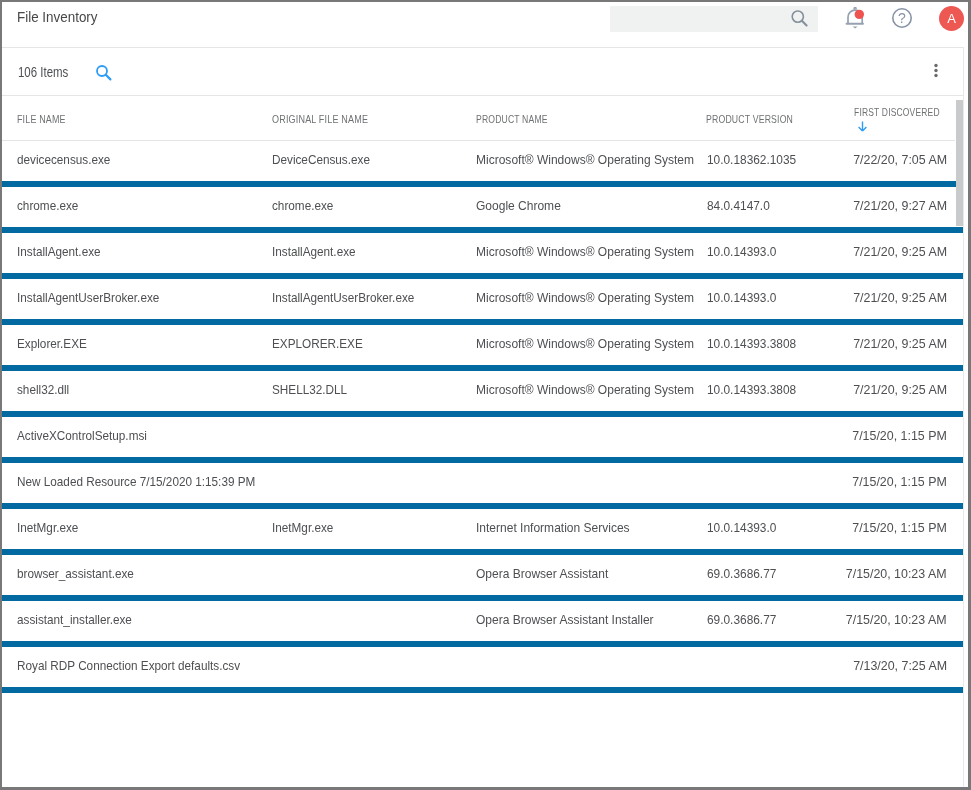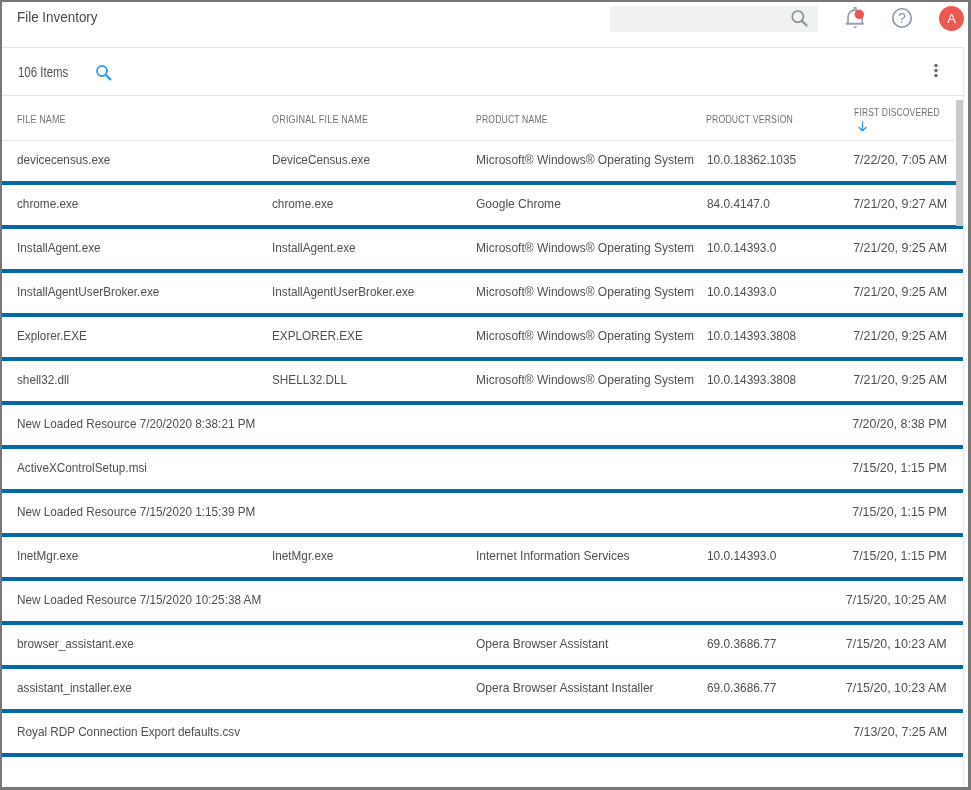--- a/index.html
+++ b/index.html
@@ -14,21 +14,21 @@
   .sbox{position:absolute;left:610px;top:6px;width:208px;height:26px;background:#f0f1f1;}
   .icon{position:absolute;}
   .avatar{position:absolute;left:939px;top:6px;width:25px;height:25px;border-radius:50%;
           background:#ee5853;color:#fff;font-size:13px;line-height:25px;text-align:center;}
   .items{position:absolute;left:18px;top:64.5px;font-size:14.5px;line-height:15px;color:#4d4f52;
          transform:scaleX(0.79);transform-origin:left top;white-space:pre;}
   .th{position:absolute;font-size:10.5px;letter-spacing:0.2px;line-height:12px;color:#6f7173;
       transform:scaleX(0.83);transform-origin:left top;white-space:pre;}
   .thr{transform-origin:right top;}
   .tbody{position:absolute;left:2px;top:141px;width:961px;}
-  .row{position:relative;height:40px;border-bottom:4px solid #0369a1;}
+  .row{position:relative;height:40px;border-bottom:6px solid #0369a1;}
   .row span{position:absolute;top:-2px;line-height:41px;font-size:13.5px;color:#4d4f52;
             white-space:pre;transform:scaleX(0.87);transform-origin:left center;}
   .c1{left:15px;}
   .c2{left:270px;}
   .c3{left:474px;transform:scaleX(0.89) !important;}
   .c4{left:705px;transform:scaleX(0.88) !important;}
   .c5{right:16px;transform:scaleX(0.92) !important;transform-origin:right center !important;}
   .thumb{position:absolute;left:955.5px;top:99.5px;width:7.5px;height:126px;background:#c8cacb;z-index:5;}
 </style>
 </head>
@@ -116,41 +116,33 @@
       <span class="c5">7/21/20, 9:25 AM</span>
     </div>
     <div class="row">
       <span class="c1">shell32.dll</span>
       <span class="c2">SHELL32.DLL</span>
       <span class="c3">Microsoft® Windows® Operating System</span>
       <span class="c4">10.0.14393.3808</span>
       <span class="c5">7/21/20, 9:25 AM</span>
     </div>
     <div class="row">
-      <span class="c1">New Loaded Resource 7/20/2020 8:38:21 PM</span>
-      <span class="c5">7/20/20, 8:38 PM</span>
-    </div>
-    <div class="row">
       <span class="c1">ActiveXControlSetup.msi</span>
       <span class="c5">7/15/20, 1:15 PM</span>
     </div>
     <div class="row">
       <span class="c1">New Loaded Resource 7/15/2020 1:15:39 PM</span>
       <span class="c5">7/15/20, 1:15 PM</span>
     </div>
     <div class="row">
       <span class="c1">InetMgr.exe</span>
       <span class="c2">InetMgr.exe</span>
       <span class="c3">Internet Information Services</span>
       <span class="c4">10.0.14393.0</span>
       <span class="c5">7/15/20, 1:15 PM</span>
-    </div>
-    <div class="row">
-      <span class="c1">New Loaded Resource 7/15/2020 10:25:38 AM</span>
-      <span class="c5">7/15/20, 10:25 AM</span>
     </div>
     <div class="row">
       <span class="c1">browser_assistant.exe</span>
       <span class="c3">Opera Browser Assistant</span>
       <span class="c4">69.0.3686.77</span>
       <span class="c5">7/15/20, 10:23 AM</span>
     </div>
     <div class="row">
       <span class="c1">assistant_installer.exe</span>
       <span class="c3">Opera Browser Assistant Installer</span>

